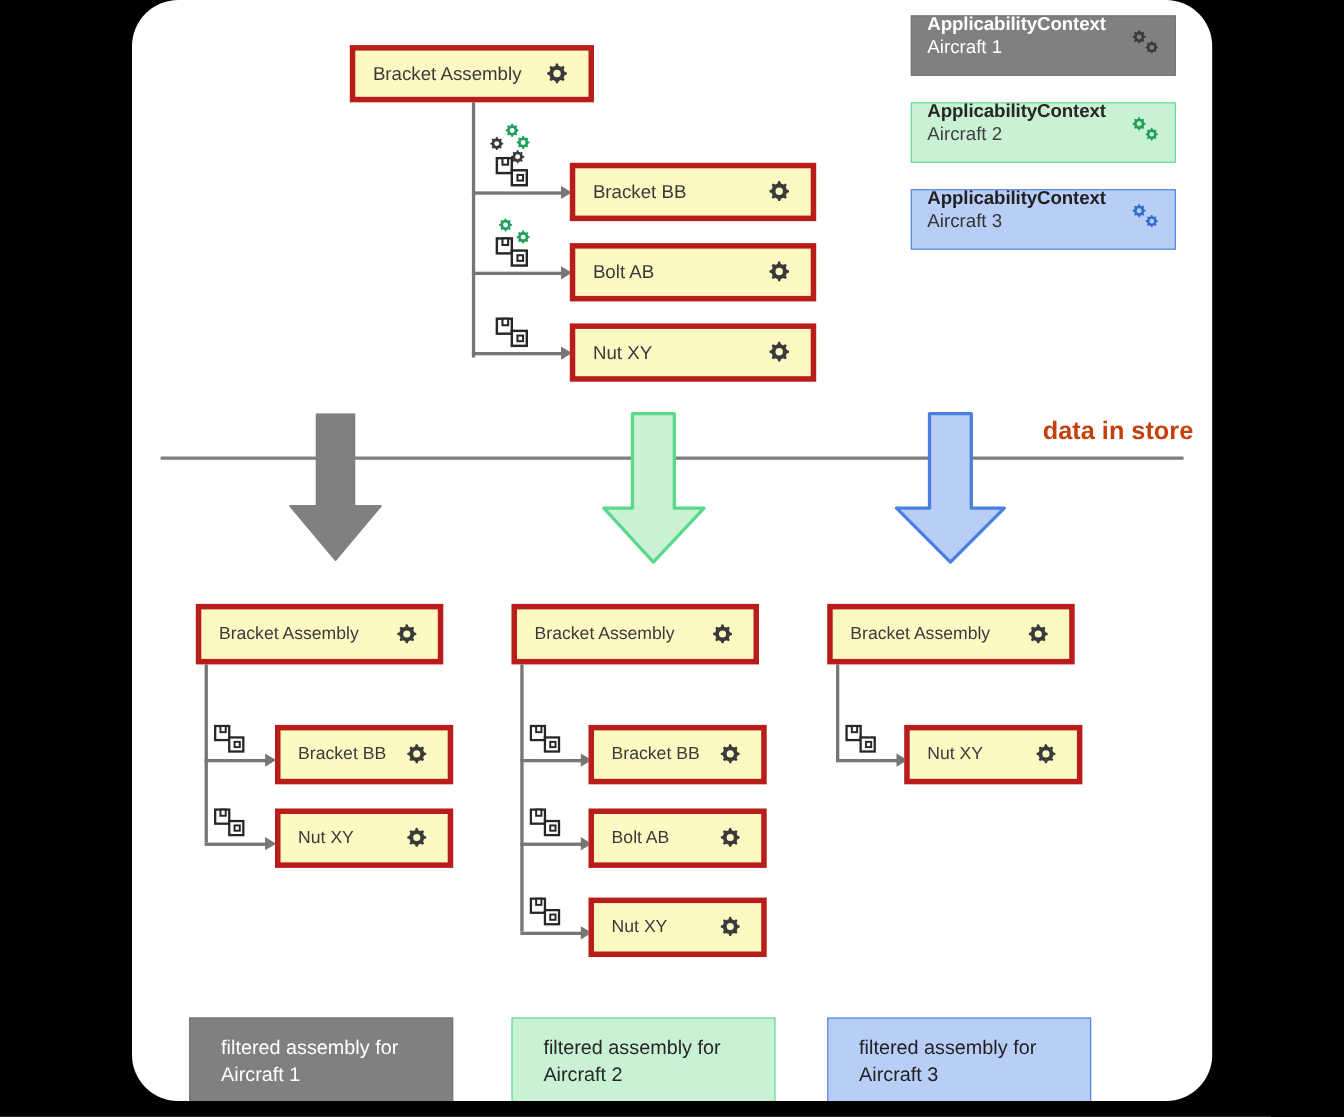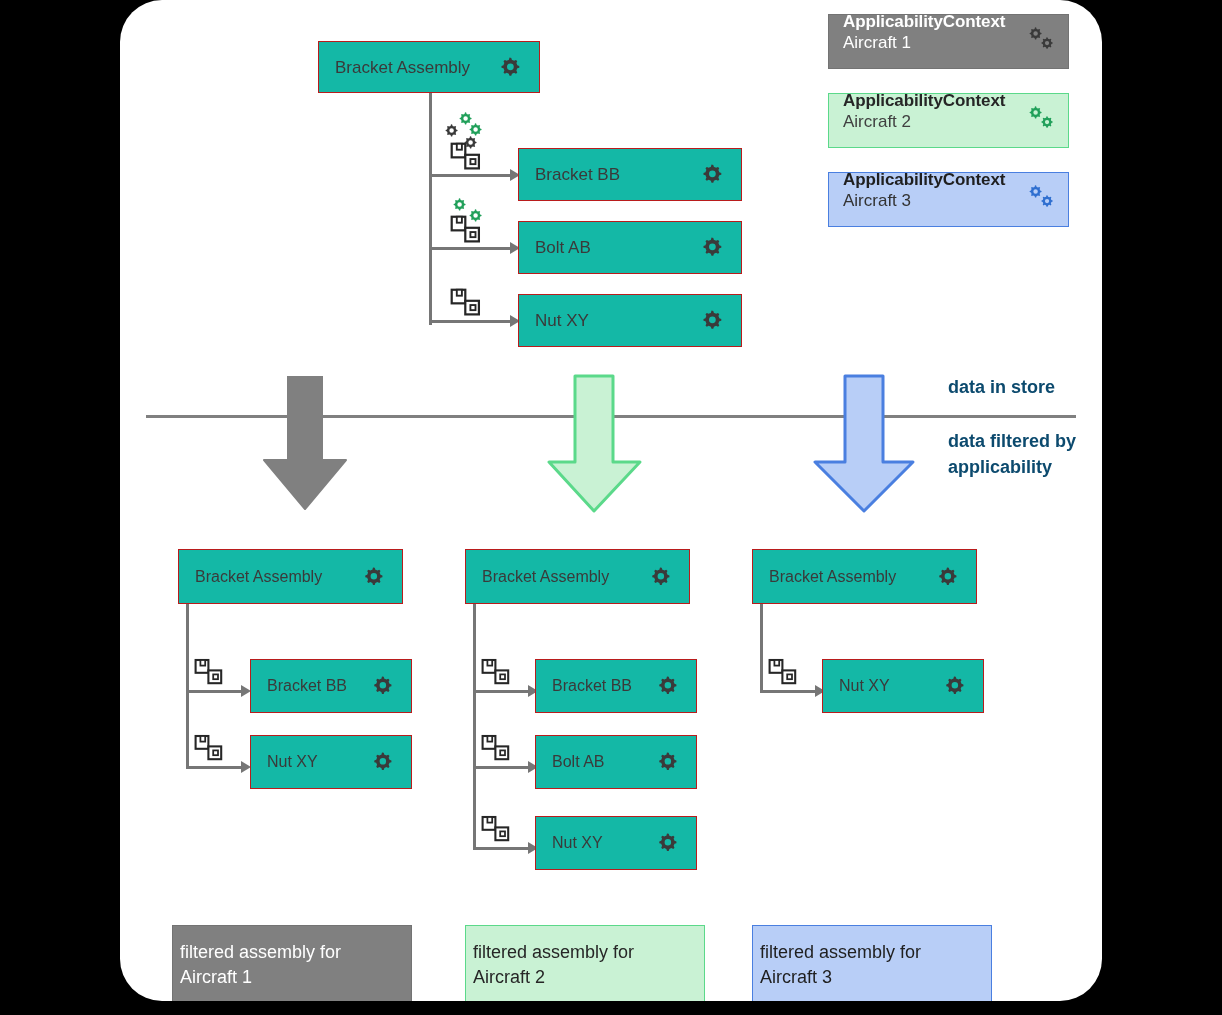--- a/index.html
+++ b/index.html
@@ -24,22 +24,22 @@
     width: 982px;
     height: 1001px;
     background: #ffffff;
     border-radius: 42px;
     overflow: hidden;
   }
 
   
   .node {
     position: absolute;
-    background: #14b8a6;
-    border: 1px solid #b91c1c;
+    background: #fef9c3;
+    border: 5px solid #b91c1c;
     display: flex;
     align-items: center;
     justify-content: space-between;
     padding: 0 16px;
     color: #3a3a3a;
     font-size: 17px;
     font-weight: 400;
     line-height: 1;
     white-space: nowrap;
   }
@@ -87,34 +87,34 @@
   .legend-3 .legend-sub   { color: #333333; }
 
   
   #divider {
     position: absolute;
     background: #808080;
     height: 3px;
   }
   .side-note {
     position: absolute;
-    font-size: 18px;
+    font-size: 23px;
     font-weight: bold;
-    color: #0c4a6e;
+    color: #c2410c;
     line-height: 1.42;
     text-align: left;
   }
 
   
   .flowarrow { position: absolute; }
 
   
   .caption-box {
     position: absolute;
-    padding: 14px 7px;
+    padding: 14px 28px;
     font-size: 18px;
     line-height: 1.4;
   }
   .cap-1 { background: #808080; border: 1px solid #737373; color: #ffffff; }
   .cap-2 { background: #c9f2d4; border: 1px solid #5bd98a; color: #262626; }
   .cap-3 { background: #b8cef7; border: 1px solid #4a7fe0; color: #1f1f1f; }
 </style>
 </head>
 <body>
 
@@ -244,21 +244,20 @@
       </div>
       <svg class="legend-gears" width="30" height="28" style="color:#2f6fd0">
         <use href="#sym-gear" x="0" y="0" width="18" height="18"></use>
         <use href="#sym-gear" x="12" y="10" width="17" height="17"></use>
       </svg>
     </div>
 
     <div id="divider" style="left:26px; top:415px; width:930px;"></div>
 
     <div class="side-note" style="left:828px; top:375px; width:140px;">data in store</div>
-    <div class="side-note" style="left:828px; top:429px; width:132px;">data filtered by applicability</div>
 
     <svg class="flowarrow" style="left:140px; top:376px;" width="90" height="134" viewBox="0 0 90 134">
       <polygon points="28,0 62,0 62,84 86,84 45,133 4,84 28,84" fill="#808080" stroke="#808080" stroke-width="2" stroke-linejoin="round"></polygon>
     </svg>
 
     <svg class="flowarrow" style="left:425px; top:374px;" width="100" height="140" viewBox="0 0 100 140">
       <polygon points="30,2 68,2 68,88 95,88 49,137 4,88 30,88" fill="#c9f2d4" stroke="#5bd98a" stroke-width="3" stroke-linejoin="round"></polygon>
     </svg>
 
     <svg class="flowarrow" style="left:690px; top:374px;" width="110" height="140" viewBox="0 0 110 140">

